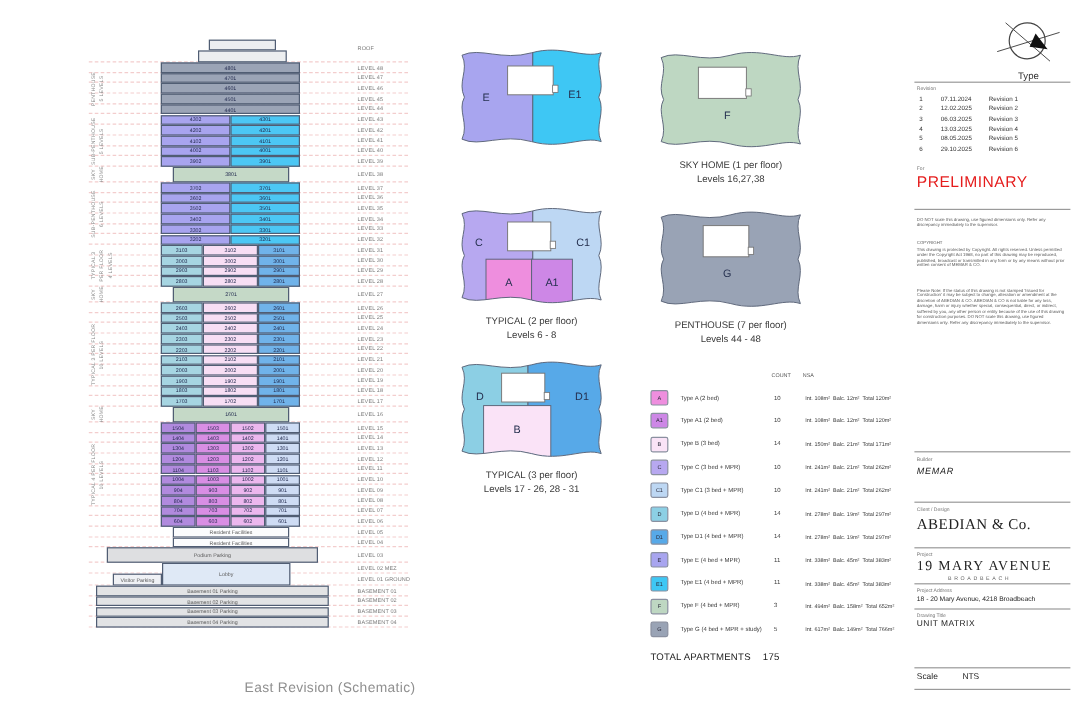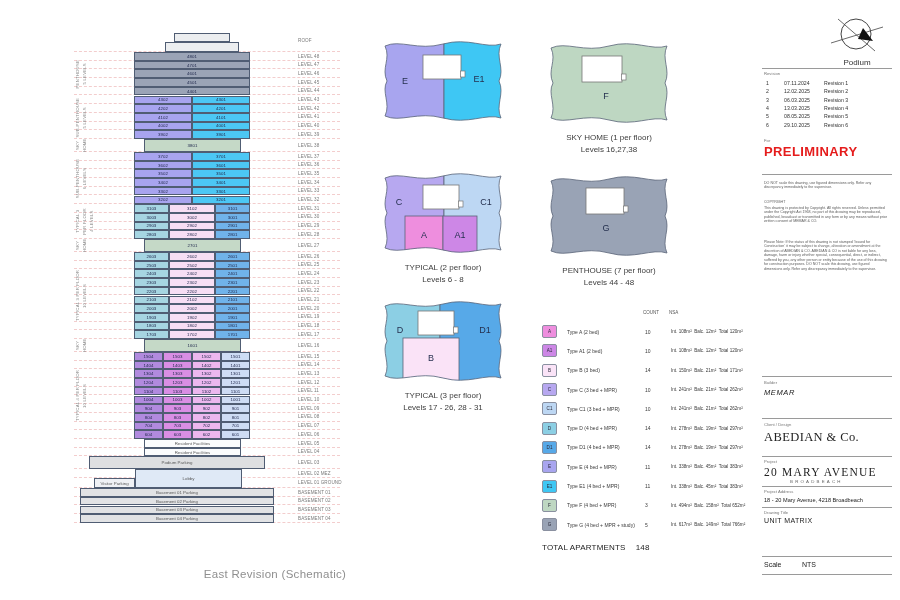--- a/index.html
+++ b/index.html
@@ -43,21 +43,21 @@
 
   
   #titleblock{position:absolute;left:760px;top:14px;width:134px;height:580px;font-size:5px;}
   .tb-rule{position:absolute;left:2px;right:2px;border-top:.7px solid #9a9a9a;}
   .tb-label{position:absolute;left:4px;font-size:4.2px;color:#777;}
   .north-wrap{position:absolute;right:6px;top:0;width:62px;text-align:center;}
   .north-lab{font-size:8px;color:#333;margin-top:1px;}
   .rrow{display:flex;font-size:5.2px;color:#333;height:8.3px;align-items:center;}
   .rnum{width:18px;flex:none;}
   .rdate{width:40px;flex:none;}
-  .prelim{position:absolute;left:4px;font-size:13px;color:#e51c1c;letter-spacing:.4px;font-weight:700;}
+  .prelim{position:absolute;left:4px;font-size:13px;color:#e51c1c;letter-spacing:.4px;font-weight:400;}
   .note{position:absolute;left:4px;width:124px;font-size:3.6px;line-height:1.25;color:#5a5a5a;}
   .tb-val{position:absolute;left:4px;color:#222;}
   .serif-lg{font-family:"Liberation Serif",serif;font-size:12.5px;letter-spacing:.4px;}
   .serif-md{font-family:"Liberation Serif",serif;font-size:11.5px;letter-spacing:1.2px;}
   .caps-sub{font-size:4.4px;letter-spacing:2.2px;color:#666;}
 </style>
 </head>
 <body>
 
 <div id="elevation">
@@ -621,32 +621,32 @@
       </div>
       <div class="lrow">
         <div class="lsw" style="background: rgb(153, 163, 181);">G</div>
         <span class="llab">Type G  (4 bed + MPR + study)</span>
         <span class="lcount">5</span>
         <span class="lnsa">Int. 617m²  Balc. 149m²  Total 766m²</span>
       </div>
     </div>
 </div>
 <div id="legend-total">
-  <span>TOTAL APARTMENTS</span><span>148</span>
+  <span>TOTAL APARTMENTS</span><span>175</span>
 </div>
 
 <div id="titleblock">
   <div class="north-wrap">
     <svg width="58" height="42" viewBox="0 0 58 42">
       <circle cx="28" cy="20" r="15" fill="none" stroke="#444" stroke-width="1"></circle>
       <line x1="3" y1="29" x2="55" y2="13" stroke="#444" stroke-width="0.8"></line>
       <line x1="10" y1="5" x2="47" y2="37" stroke="#444" stroke-width="0.8"></line>
       <polygon points="35,14 45,27 30,25" fill="#111"></polygon>
     </svg>
-    <div class="north-lab">Podium</div>
+    <div class="north-lab">Type</div>
   </div>
 
   <div class="tb-rule" style="top:54px;"></div>
   <div class="tb-label" style="top:57px;">Revision</div>
   <div id="rev-rows" class="abs" style="left:6px;top:65px;width:124px;">
       <div class="rrow">
         <span class="rnum">1</span>
         <span class="rdate">07.11.2024</span>
         <span class="rlab">Revision 1</span>
       </div>
@@ -689,21 +689,21 @@
   <div class="tb-rule" style="top:362px;"></div>
   <div class="tb-label" style="top:366px;">Builder</div>
   <div class="tb-val" style="top:374px;font-size:7.5px;letter-spacing:.6px;font-style:italic;">MEMAR</div>
 
   <div class="tb-rule" style="top:404px;"></div>
   <div class="tb-label" style="top:408px;">Client / Design</div>
   <div class="tb-val serif-lg" style="top:416px;">ABEDIAN &amp; Co.</div>
 
   <div class="tb-rule" style="top:442px;"></div>
   <div class="tb-label" style="top:445px;">Project</div>
-  <div class="tb-val serif-md" style="top:452px;">20 MARY AVENUE</div>
+  <div class="tb-val serif-md" style="top:452px;">19 MARY AVENUE</div>
   <div class="tb-val caps-sub" style="top:465px;left:30px;">BROADBEACH</div>
 
   <div class="tb-rule" style="top:472px;"></div>
   <div class="tb-label" style="top:475px;">Project Address</div>
   <div class="tb-val" style="top:483px;font-size:5.6px;">18 - 20 Mary Avenue, 4218 Broadbeach</div>
 
   <div class="tb-rule" style="top:493px;"></div>
   <div class="tb-label" style="top:496px;">Drawing Title</div>
   <div class="tb-val" style="top:503px;font-size:7px;letter-spacing:.4px;">UNIT MATRIX</div>
 

